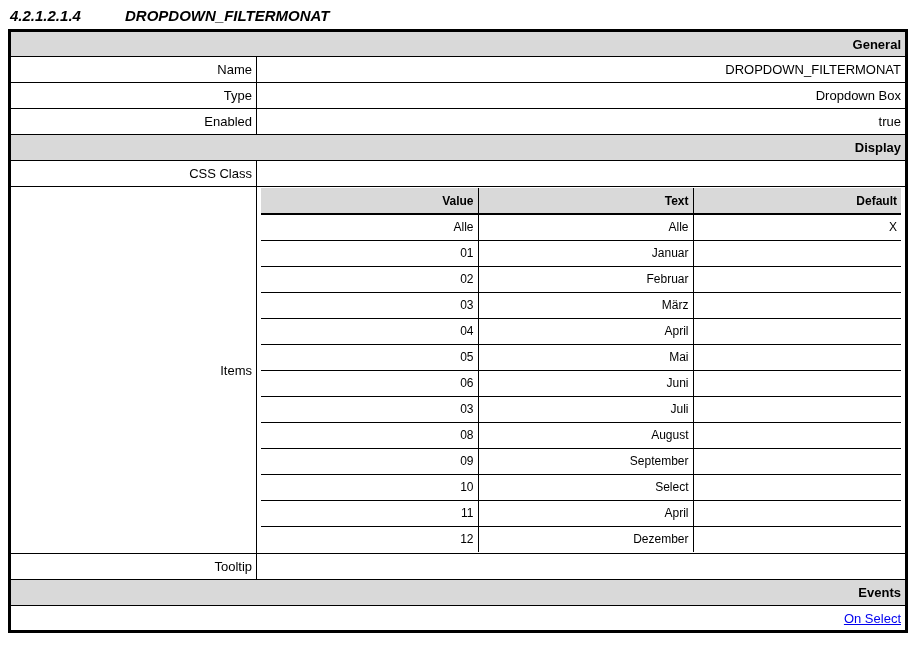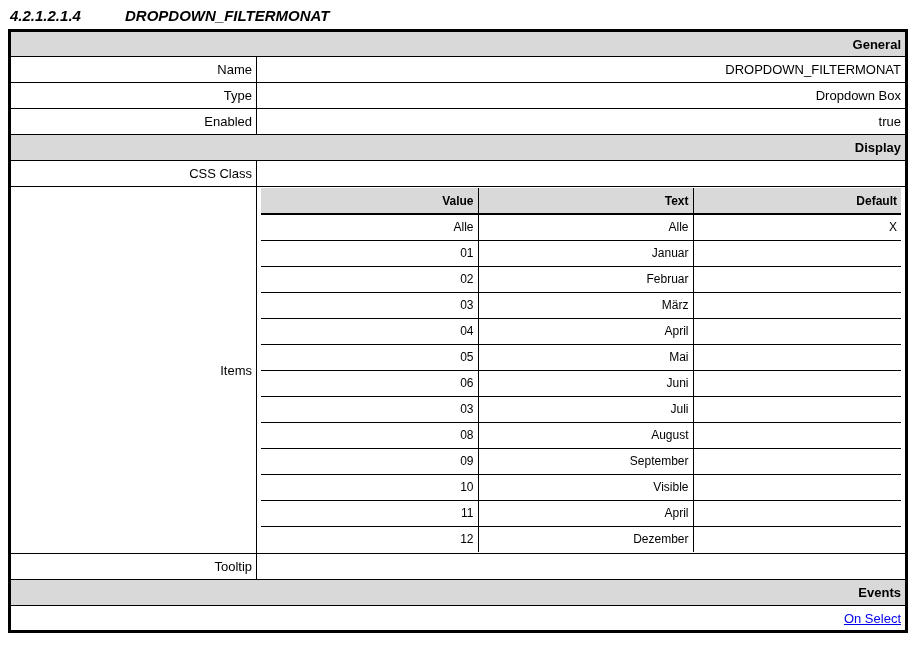--- a/index.html
+++ b/index.html
@@ -172,21 +172,21 @@
               <td>August</td>
               <td></td>
             </tr>
             <tr>
               <td>09</td>
               <td>September</td>
               <td></td>
             </tr>
             <tr>
               <td>10</td>
-              <td>Visible</td>
+              <td>Select</td>
               <td></td>
             </tr>
             <tr>
               <td>11</td>
               <td>April</td>
               <td></td>
             </tr>
             <tr>
               <td>12</td>
               <td>Dezember</td>

